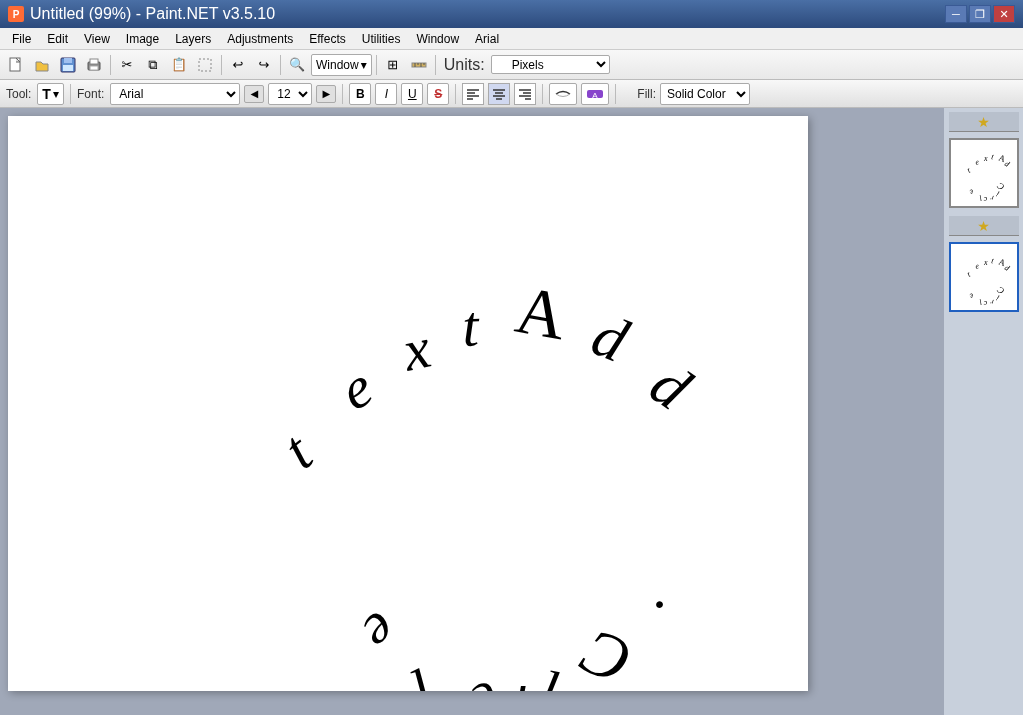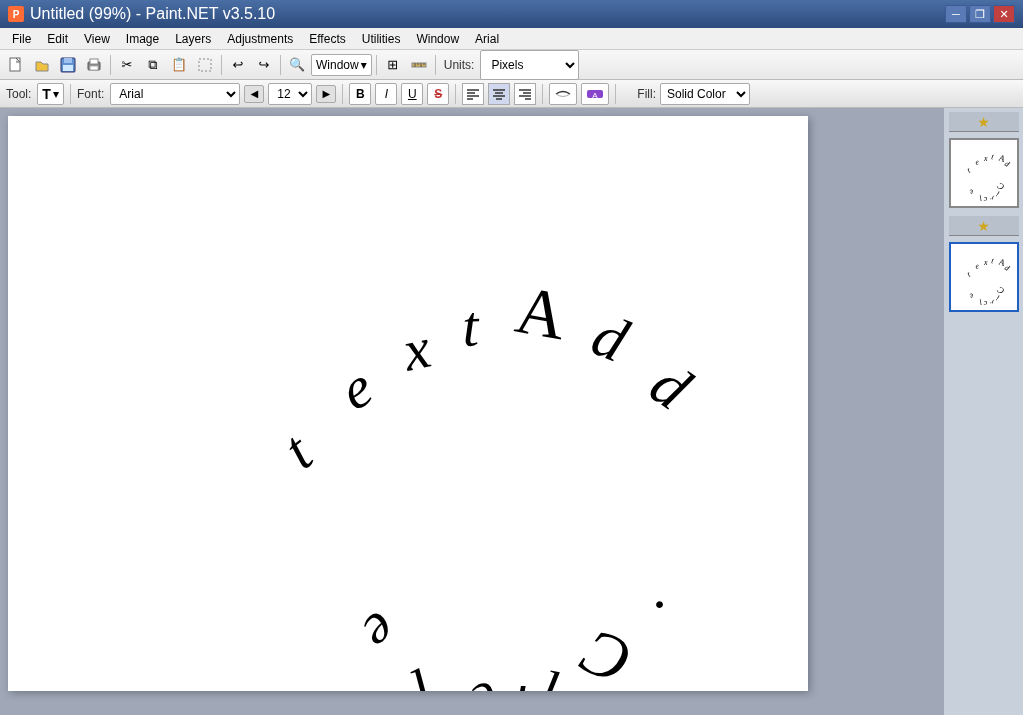--- a/index.html
+++ b/index.html
@@ -53,29 +53,29 @@
     .tb-btn {
       width: 24px; height: 24px;
       background: transparent;
       border: 1px solid transparent;
       display: flex; align-items: center; justify-content: center;
       cursor: pointer;
       font-size: 13px;
       border-radius: 2px;
     }
     .tb-separator { width: 1px; height: 20px; background: #bbb; margin: 0 2px; }
-    .tb-label { font-size: 12px; margin: 0 4px; color: #333; }
+    .tb-label { font-size: 16px; margin: 0 4px; color: #333; }
     .tb-dropdown {
       height: 22px; border: 1px solid #aaa; background: white;
       font-size: 12px; padding: 0 4px; border-radius: 2px; cursor: pointer;
       display: flex; align-items: center; gap: 2px;
     }
     .tb-select {
-      height: 30px; border: 1px solid #aaa; background: white;
-      font-size: 12px; padding: 0 6px; border-radius: 2px;
+      height: 19px; border: 1px solid #aaa; background: white;
+      font-size: 12px; padding: 0 16px; border-radius: 2px;
     }
 
     
     #tool-bar {
       background: linear-gradient(to bottom, #f8f8f8, #e0e0e0);
       border-bottom: 1px solid #bbb;
       height: 28px;
       display: flex;
       align-items: center;
       padding: 0 6px;

